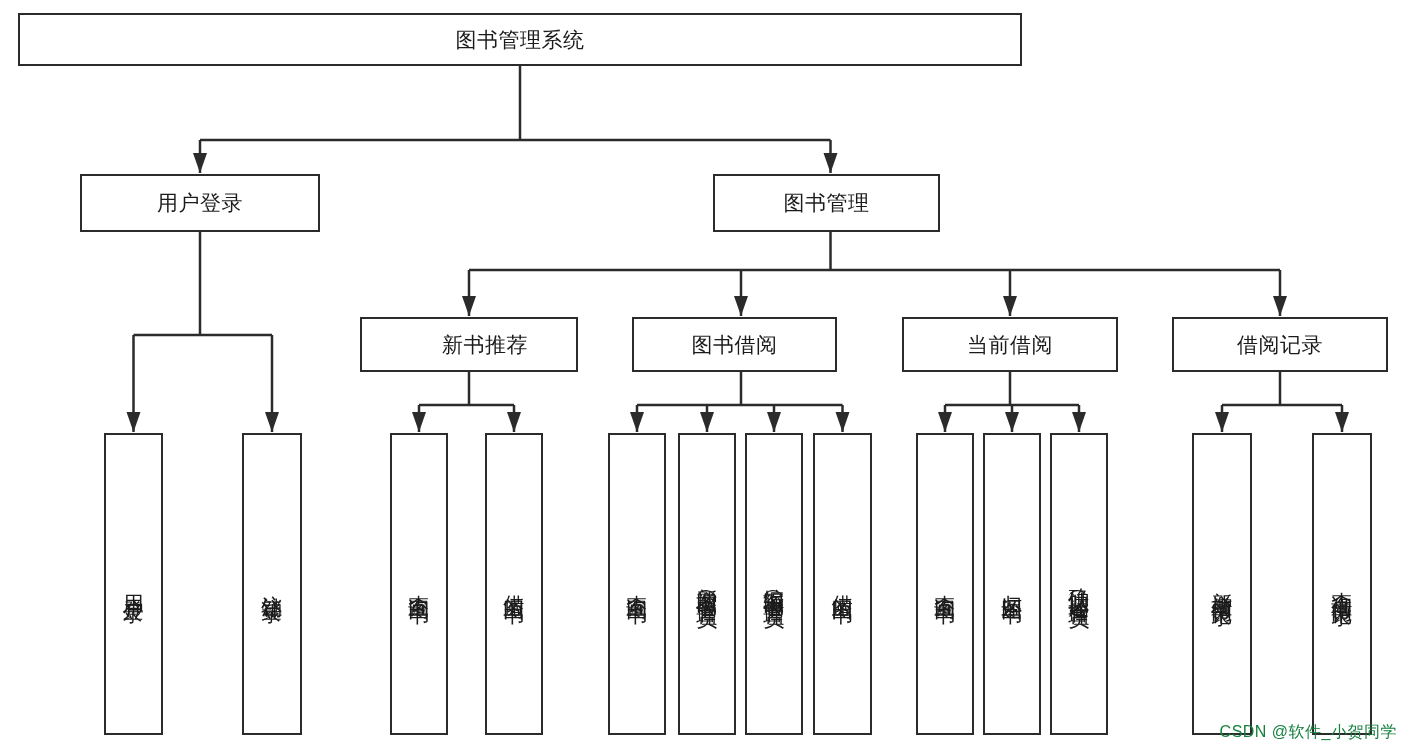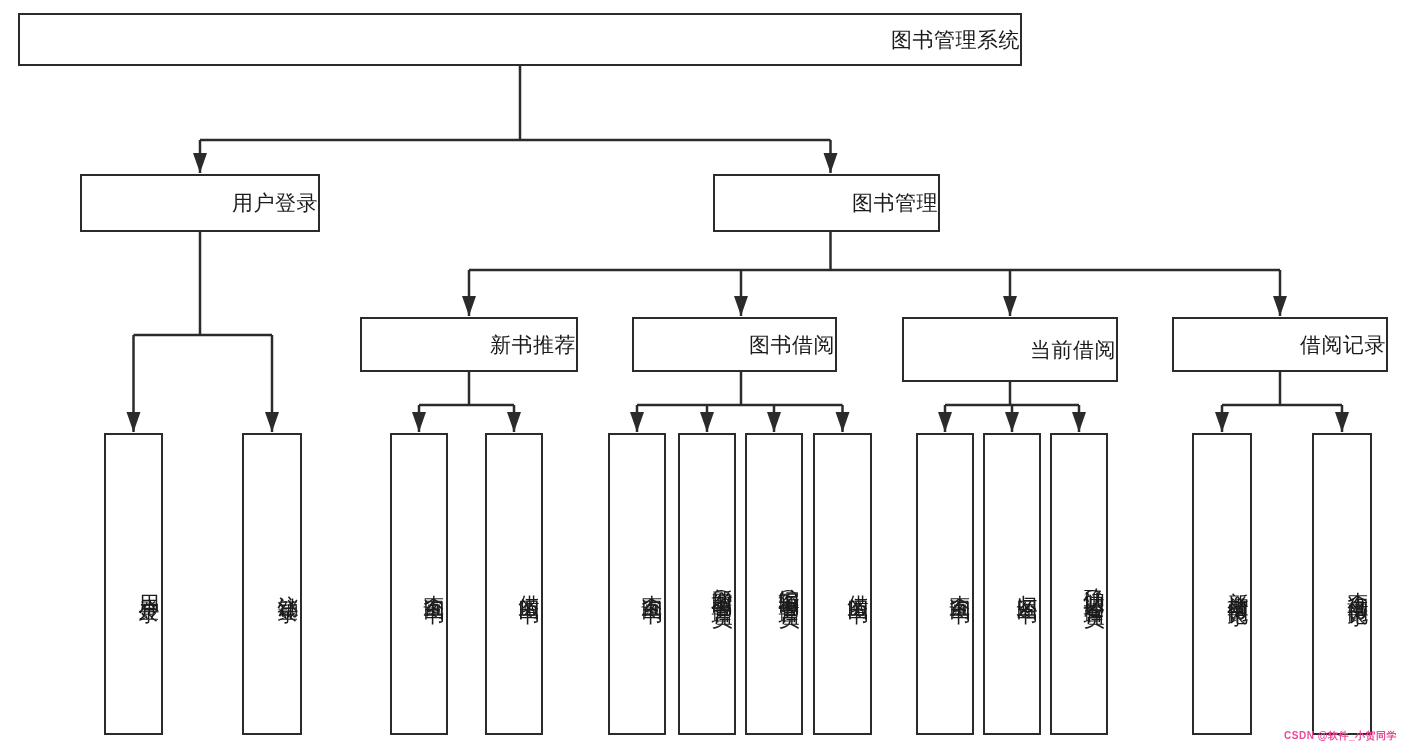--- a/index.html
+++ b/index.html
@@ -21,21 +21,21 @@
     width: 1405px;
     height: 747px;
   }
   .node-box {
     position: absolute;
     box-sizing: border-box;
     background: #ffffff;
     border: 2px solid #6d28d9;
     display: flex;
     align-items: center;
-    justify-content: flex-end;
+    justify-content: center;
     overflow: hidden;
   }
   .node-label {
     color: #1b1b1b;
     font-size: 21px;
     line-height: 1.12;
     letter-spacing: 0.5px;
     white-space: nowrap;
     text-align: center;
   }
@@ -51,25 +51,24 @@
     left: 0;
     top: 0;
     width: 1405px;
     height: 747px;
     pointer-events: none;
   }
   .watermark {
     position: absolute;
     right: 8px;
     bottom: 4px;
-    color: #ec4899;
-    font-size: 10px;
+    color: #15803d;
+    font-size: 16px;
     letter-spacing: 0.5px;
     white-space: nowrap;
-    font-weight: bold;
   }
 </style>
 </head>
 <body>
 
 <div id="diagram-root">
   <svg class="edge-layer" id="edge-layer" width="1405" height="747" viewBox="0 0 1405 747">
       <line x1="520" y1="66" x2="520" y2="140" stroke="#2b2b2b" stroke-width="2.5"></line>
       <line x1="200" y1="140" x2="830.5" y2="140" stroke="#2b2b2b" stroke-width="2.5"></line>
       <line x1="200" y1="140" x2="200" y2="173" stroke="#2b2b2b" stroke-width="2.5"></line>
@@ -132,21 +131,21 @@
       </div>
       <div class="node-box" style="left: 713px; top: 174px; width: 227px; height: 58px; border-color: rgb(43, 43, 43);">
         <span class="node-label" style="color: rgb(27, 27, 27);">图书管理</span>
       </div>
       <div class="node-box" style="left: 360px; top: 317px; width: 218px; height: 55px; border-color: rgb(43, 43, 43); padding-left: 32px;">
         <span class="node-label" style="color: rgb(27, 27, 27);">新书推荐</span>
       </div>
       <div class="node-box" style="left: 632px; top: 317px; width: 205px; height: 55px; border-color: rgb(43, 43, 43);">
         <span class="node-label" style="color: rgb(27, 27, 27);">图书借阅</span>
       </div>
-      <div class="node-box" style="left: 902px; top: 317px; width: 216px; height: 65px; border-color: rgb(43, 43, 43);">
+      <div class="node-box" style="left: 902px; top: 317px; width: 216px; height: 55px; border-color: rgb(43, 43, 43);">
         <span class="node-label" style="color: rgb(27, 27, 27);">当前借阅</span>
       </div>
       <div class="node-box" style="left: 1172px; top: 317px; width: 216px; height: 55px; border-color: rgb(43, 43, 43);">
         <span class="node-label" style="color: rgb(27, 27, 27);">借阅记录</span>
       </div>
       <div class="node-box vertical" style="left: 104px; top: 433px; width: 59px; height: 302px; border-color: rgb(43, 43, 43);">
         <span class="node-label" style="color: rgb(27, 27, 27);">用户登录</span>
       </div>
       <div class="node-box vertical" style="left: 242px; top: 433px; width: 60px; height: 302px; border-color: rgb(43, 43, 43);">
         <span class="node-label" style="color: rgb(27, 27, 27);">注销登录</span>

